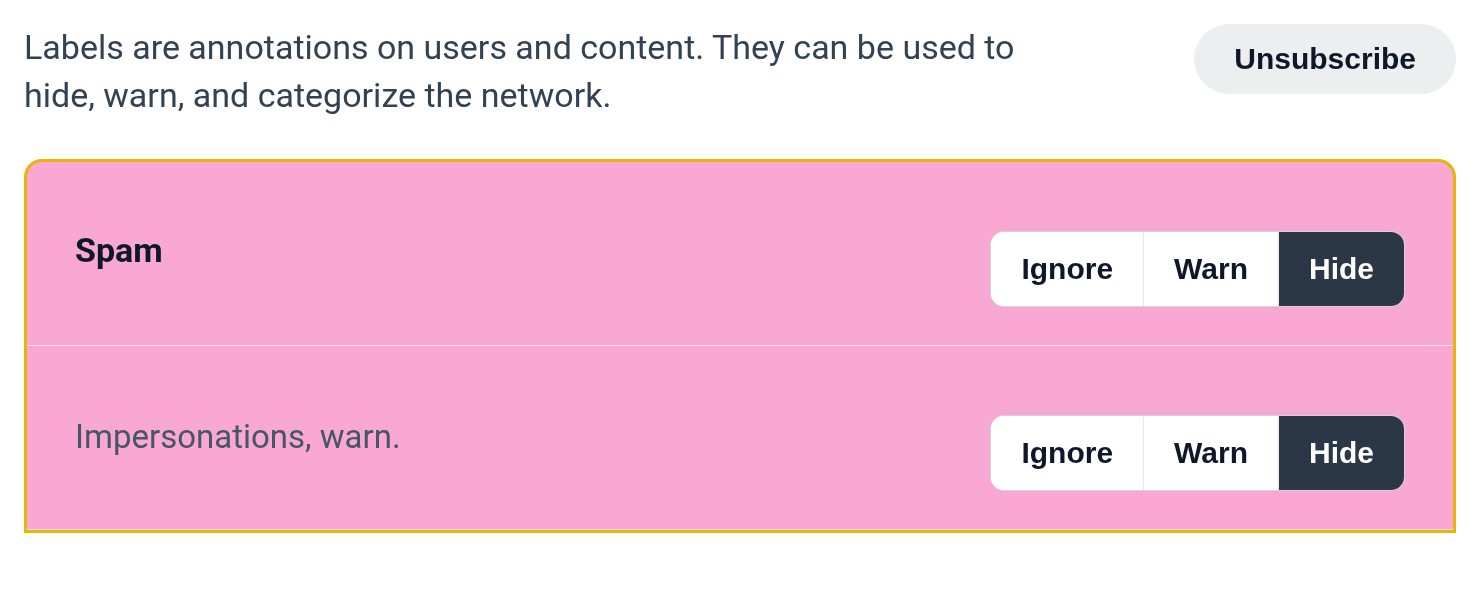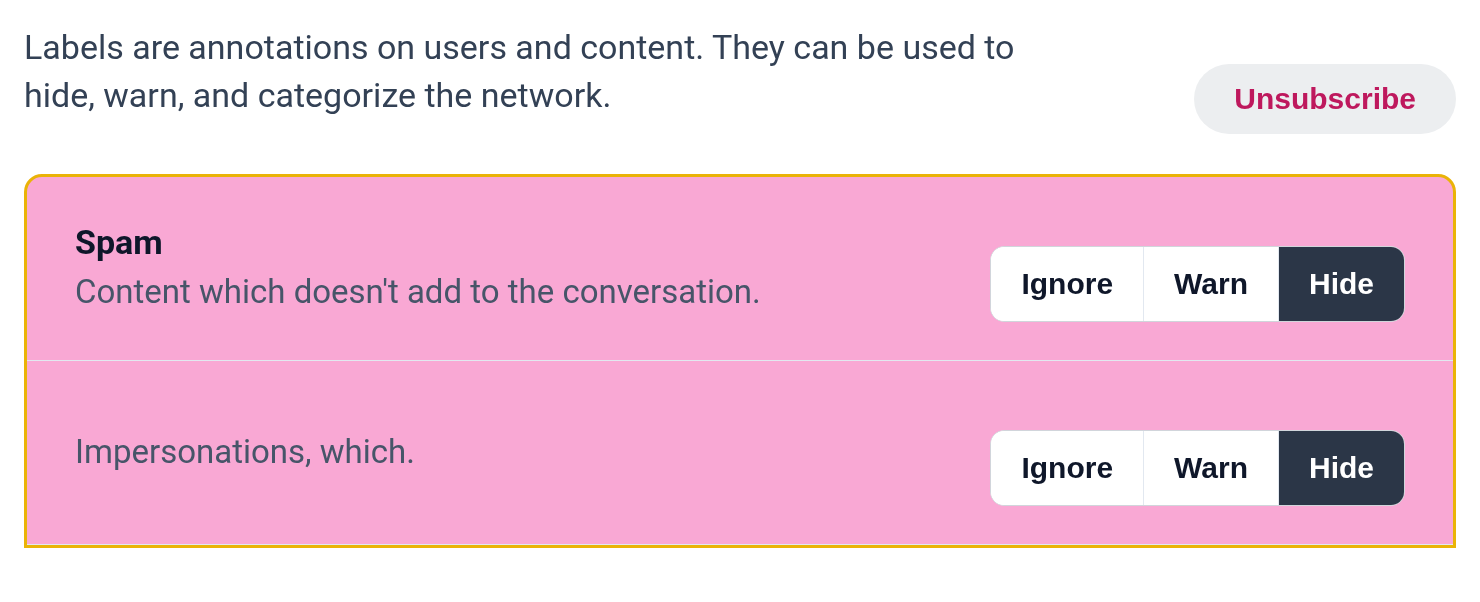--- a/index.html
+++ b/index.html
@@ -29,24 +29,23 @@
       max-width: 1000px;
       flex: 1;
     }
     .unsubscribe-button {
       background: #eceef0;
       border: none;
       border-radius: 999px;
       padding: 18px 40px;
       font-size: 30px;
       font-weight: 600;
-      color: #be185d;
+      color: #0f172a;
       cursor: pointer;
       white-space: nowrap;
-      margin-top: 40px;
     }
     .labels-card {
       background: #f9a8d4;
       border: 3px solid #eab308;
       border-radius: 18px 18px 0 0;
       overflow: hidden;
     }
     .label-row {
       display: flex;
       align-items: center;
@@ -102,32 +101,31 @@
 <div class="header">
   <p class="header-description">Labels are annotations on users and content. They can be used to hide, warn, and categorize the network.</p>
   <button class="unsubscribe-button">Unsubscribe</button>
 </div>
 
 <div class="labels-card">
 
   <div class="label-row">
     <div class="label-text">
       <div class="label-title">Spam</div>
-      <div class="label-desc">Content which doesn't add to the conversation.</div>
     </div>
     <div class="toggle-group">
       <button class="toggle-option">Ignore</button>
       <button class="toggle-option">Warn</button>
       <button class="toggle-option active">Hide</button>
     </div>
   </div>
 
   <div class="label-row">
     <div class="label-text">
-      <div class="label-desc">Impersonations, which.</div>
+      <div class="label-desc">Impersonations, warn.</div>
     </div>
     <div class="toggle-group">
       <button class="toggle-option">Ignore</button>
       <button class="toggle-option">Warn</button>
       <button class="toggle-option active">Hide</button>
     </div>
   </div>
 
 </div>
 

